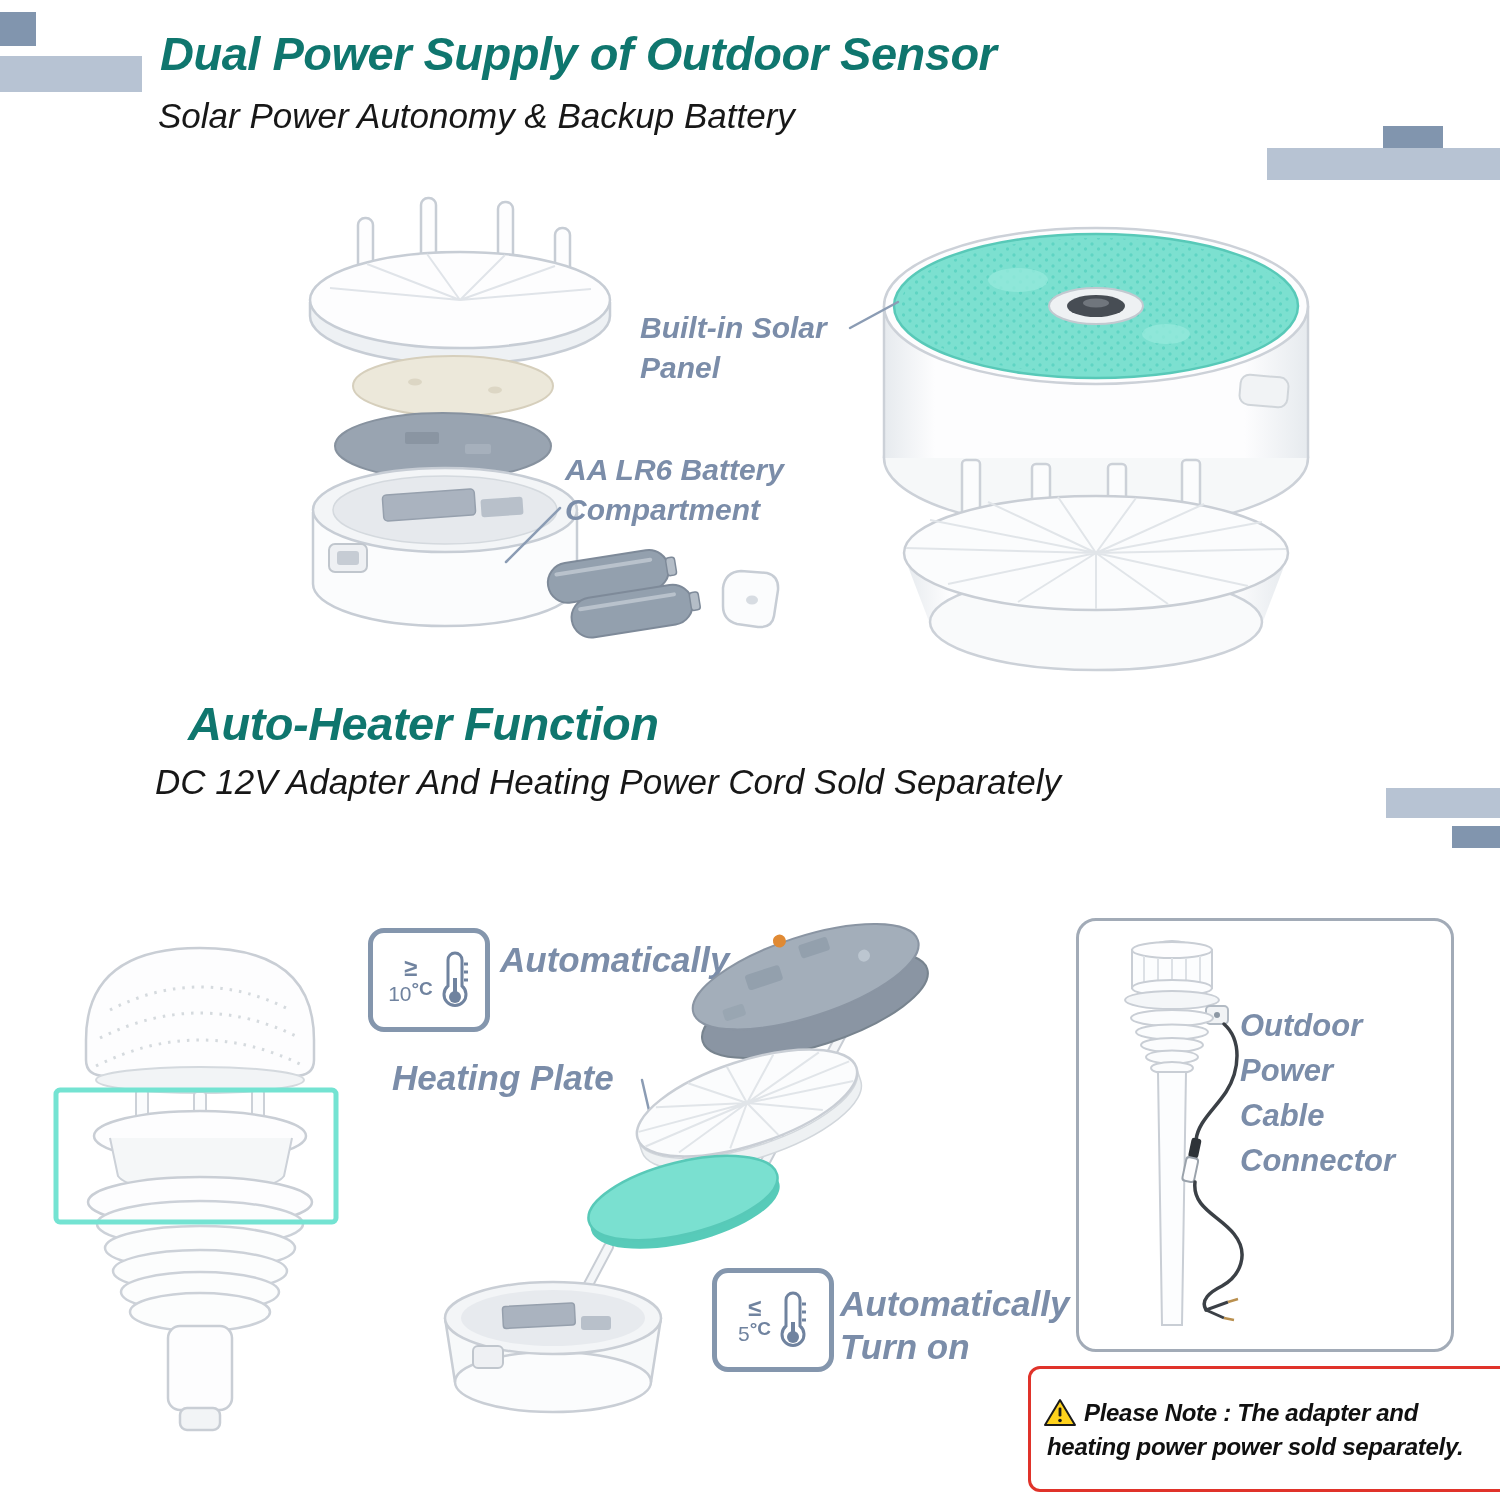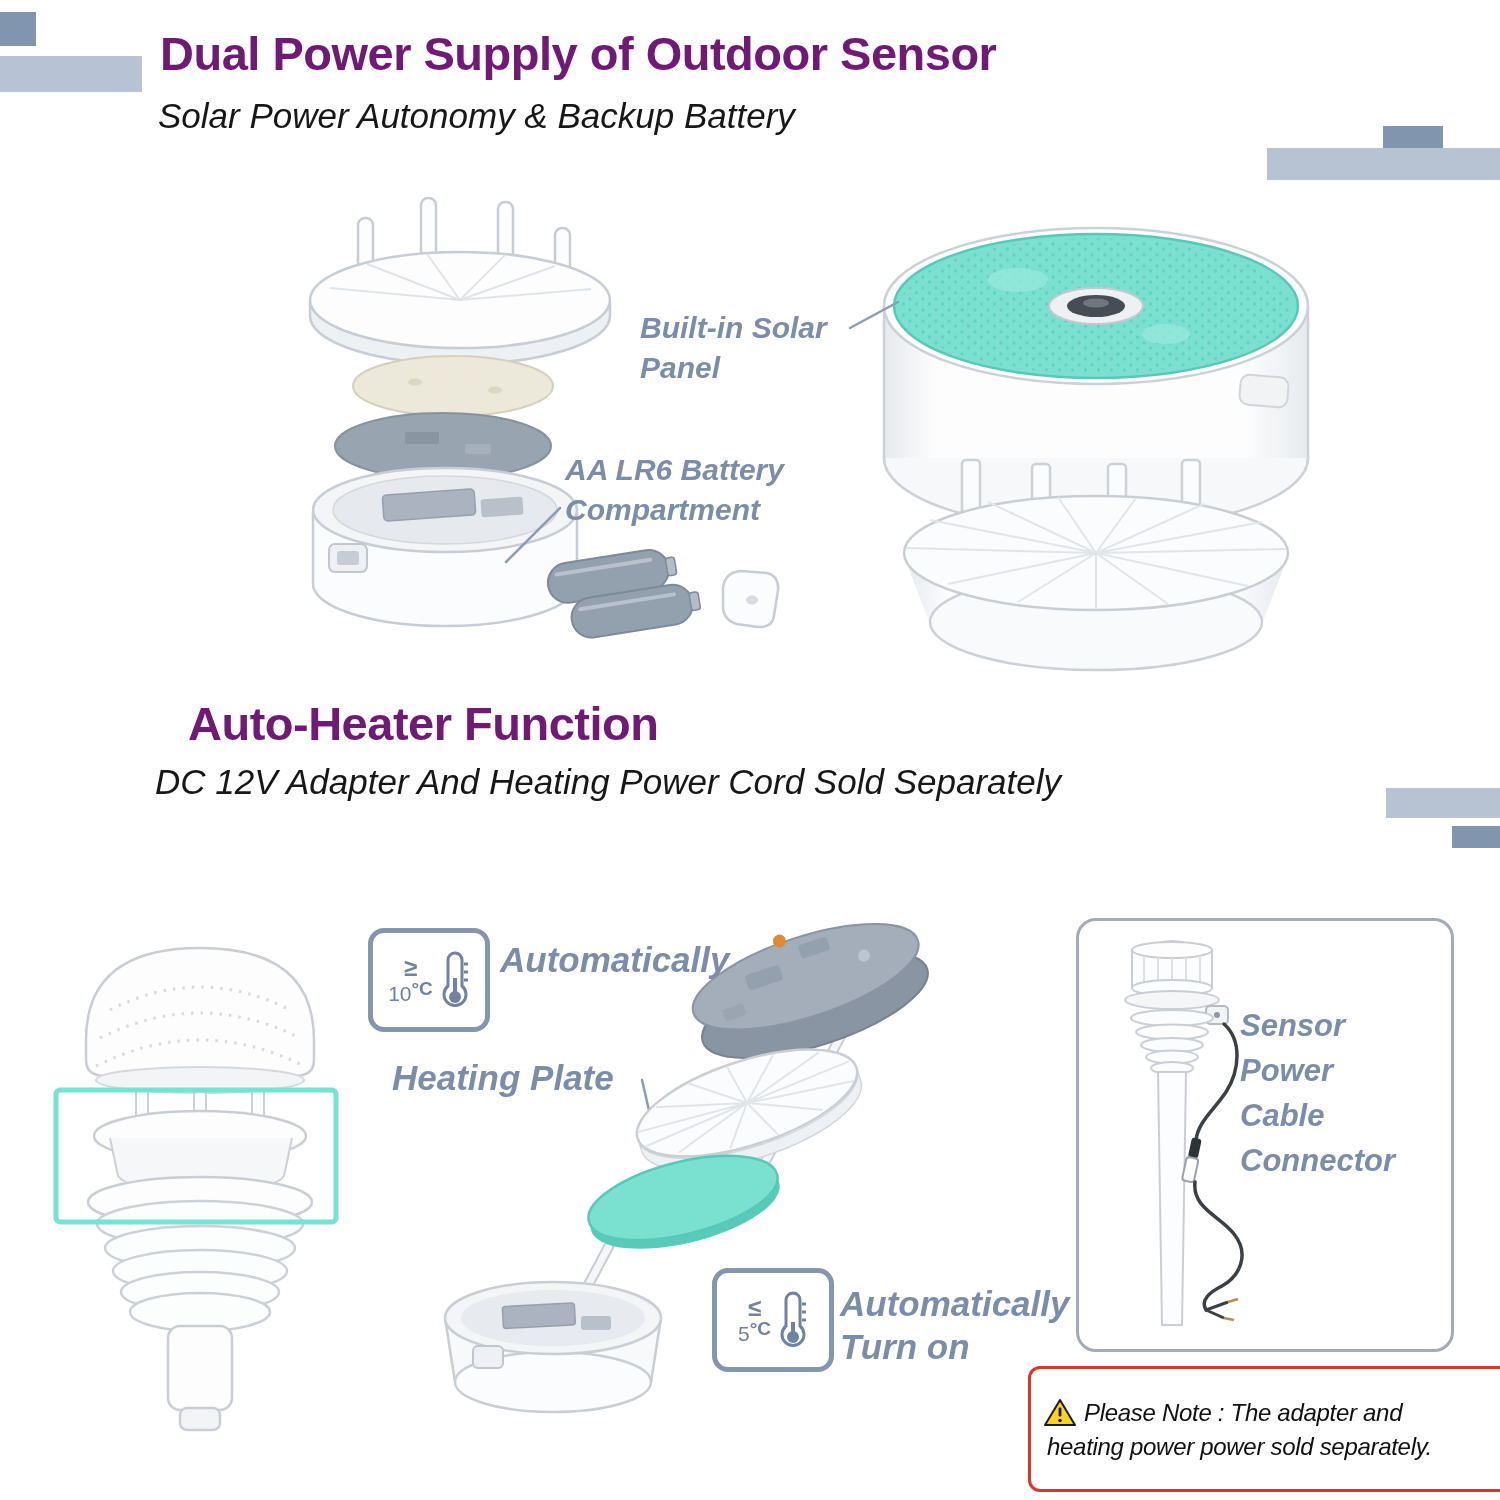--- a/index.html
+++ b/index.html
@@ -2,35 +2,35 @@
 <html><head>
 <meta charset="utf-8">
 <style>
   html,body{margin:0;padding:0}
   body{font-family:"Liberation Sans",sans-serif;background:#fff}
   .canvas{position:relative;width:1500px;height:1500px;background:#fff;overflow:hidden}
   .abs{position:absolute}
   .bar{position:absolute}
   .bar-light{background:#b7c3d3}
   .bar-dark{background:#8195ae}
-  .title{position:absolute;font-weight:bold;font-size:47px;color:#701a75;letter-spacing:-0.5px;white-space:nowrap}
+  .title{position:absolute;font-weight:bold;font-style:italic;font-size:47px;color:#0f766e;letter-spacing:-0.5px;white-space:nowrap}
   .subtitle{position:absolute;font-style:italic;font-size:35px;color:#171717;white-space:nowrap}
   .slate{position:absolute;font-weight:bold;font-style:italic;color:#7b8da9;white-space:nowrap}
   .lbl{font-size:30px;line-height:1.32}
   .cap{font-size:35px;line-height:1.24}
   .conn{font-size:31px;line-height:1.45}
   .badge{position:absolute;width:112px;height:94px;background:#fff;border:5px solid #8496ad;border-radius:16px;display:flex;align-items:center;justify-content:center;gap:7px}
   .badge .col{display:flex;flex-direction:column;align-items:center;line-height:1}
   .badge .sym{font-size:24px;font-weight:bold;color:#70839f;margin-bottom:3px}
   .badge .temp{white-space:nowrap}
   .badge .tval{font-size:21px;font-weight:normal;color:#70839f}
   .badge .tunit{font-size:19px;font-weight:bold;color:#70839f;position:relative;top:-6px}
   .connector-box{position:absolute;border:3px solid #a2abb7;border-radius:20px;background:#fff}
   .note-box{position:absolute;border:3px solid #e0332a;border-radius:12px;background:#fff;padding:10px 12px;display:flex;flex-direction:column;justify-content:center;gap:5px}
-  .note-line{display:flex;align-items:center;gap:7px;font-weight:normal;font-style:italic;font-size:24px;color:#101010;letter-spacing:-0.3px;white-space:nowrap}
+  .note-line{display:flex;align-items:center;gap:7px;font-weight:bold;font-style:italic;font-size:24px;color:#101010;letter-spacing:-0.3px;white-space:nowrap}
   .note-line.indent{padding-left:4px}
   svg{display:block}
 </style>
 </head>
 <body>
 
 <div class="canvas">
 
   <div class="bar bar-dark" style="left:0;top:12px;width:36px;height:34px"></div>
   <div class="bar bar-light" style="left:0;top:56px;width:142px;height:36px"></div>
@@ -297,21 +297,21 @@
       <rect x="-5" y="-14" width="10" height="20" rx="3" fill="#2e3338"></rect>
       <rect x="-6" y="6" width="12" height="24" rx="3" fill="#fdfdfe" stroke="#9aa2ab" stroke-width="2"></rect>
     </g>
     <path d="M103 252 C100 278 128 286 142 304 C158 324 148 346 130 356 C118 362 108 370 114 380" fill="none" stroke="#3b4046" stroke-width="3.5" stroke-linecap="round"></path>
     <line x1="114" y1="380" x2="136" y2="372" stroke="#3b4046" stroke-width="3"></line>
     <line x1="114" y1="380" x2="132" y2="388" stroke="#3b4046" stroke-width="3"></line>
     <line x1="136" y1="372" x2="146" y2="369" stroke="#b98f4e" stroke-width="2.5"></line>
     <line x1="132" y1="388" x2="142" y2="390" stroke="#b98f4e" stroke-width="2.5"></line>
   </svg>
   <div class="slate conn" style="left:1240px;top:1004px">
-    <div>Sensor</div>
+    <div>Outdoor</div>
     <div>Power</div>
     <div>Cable</div>
     <div>Connector</div>
   </div>
 
   <div class="note-box" style="left:1028px;top:1366px;width:458px;height:100px">
     <div class="note-line">
       <svg width="34" height="30" viewBox="0 0 34 30">
         <path d="M17 2 L32 27 H2 Z" fill="#ffd21c" stroke="#1a1a1a" stroke-width="2" stroke-linejoin="round"></path>
         <rect x="15.6" y="9.5" width="2.8" height="9" rx="1.2" fill="#1a1a1a"></rect>

